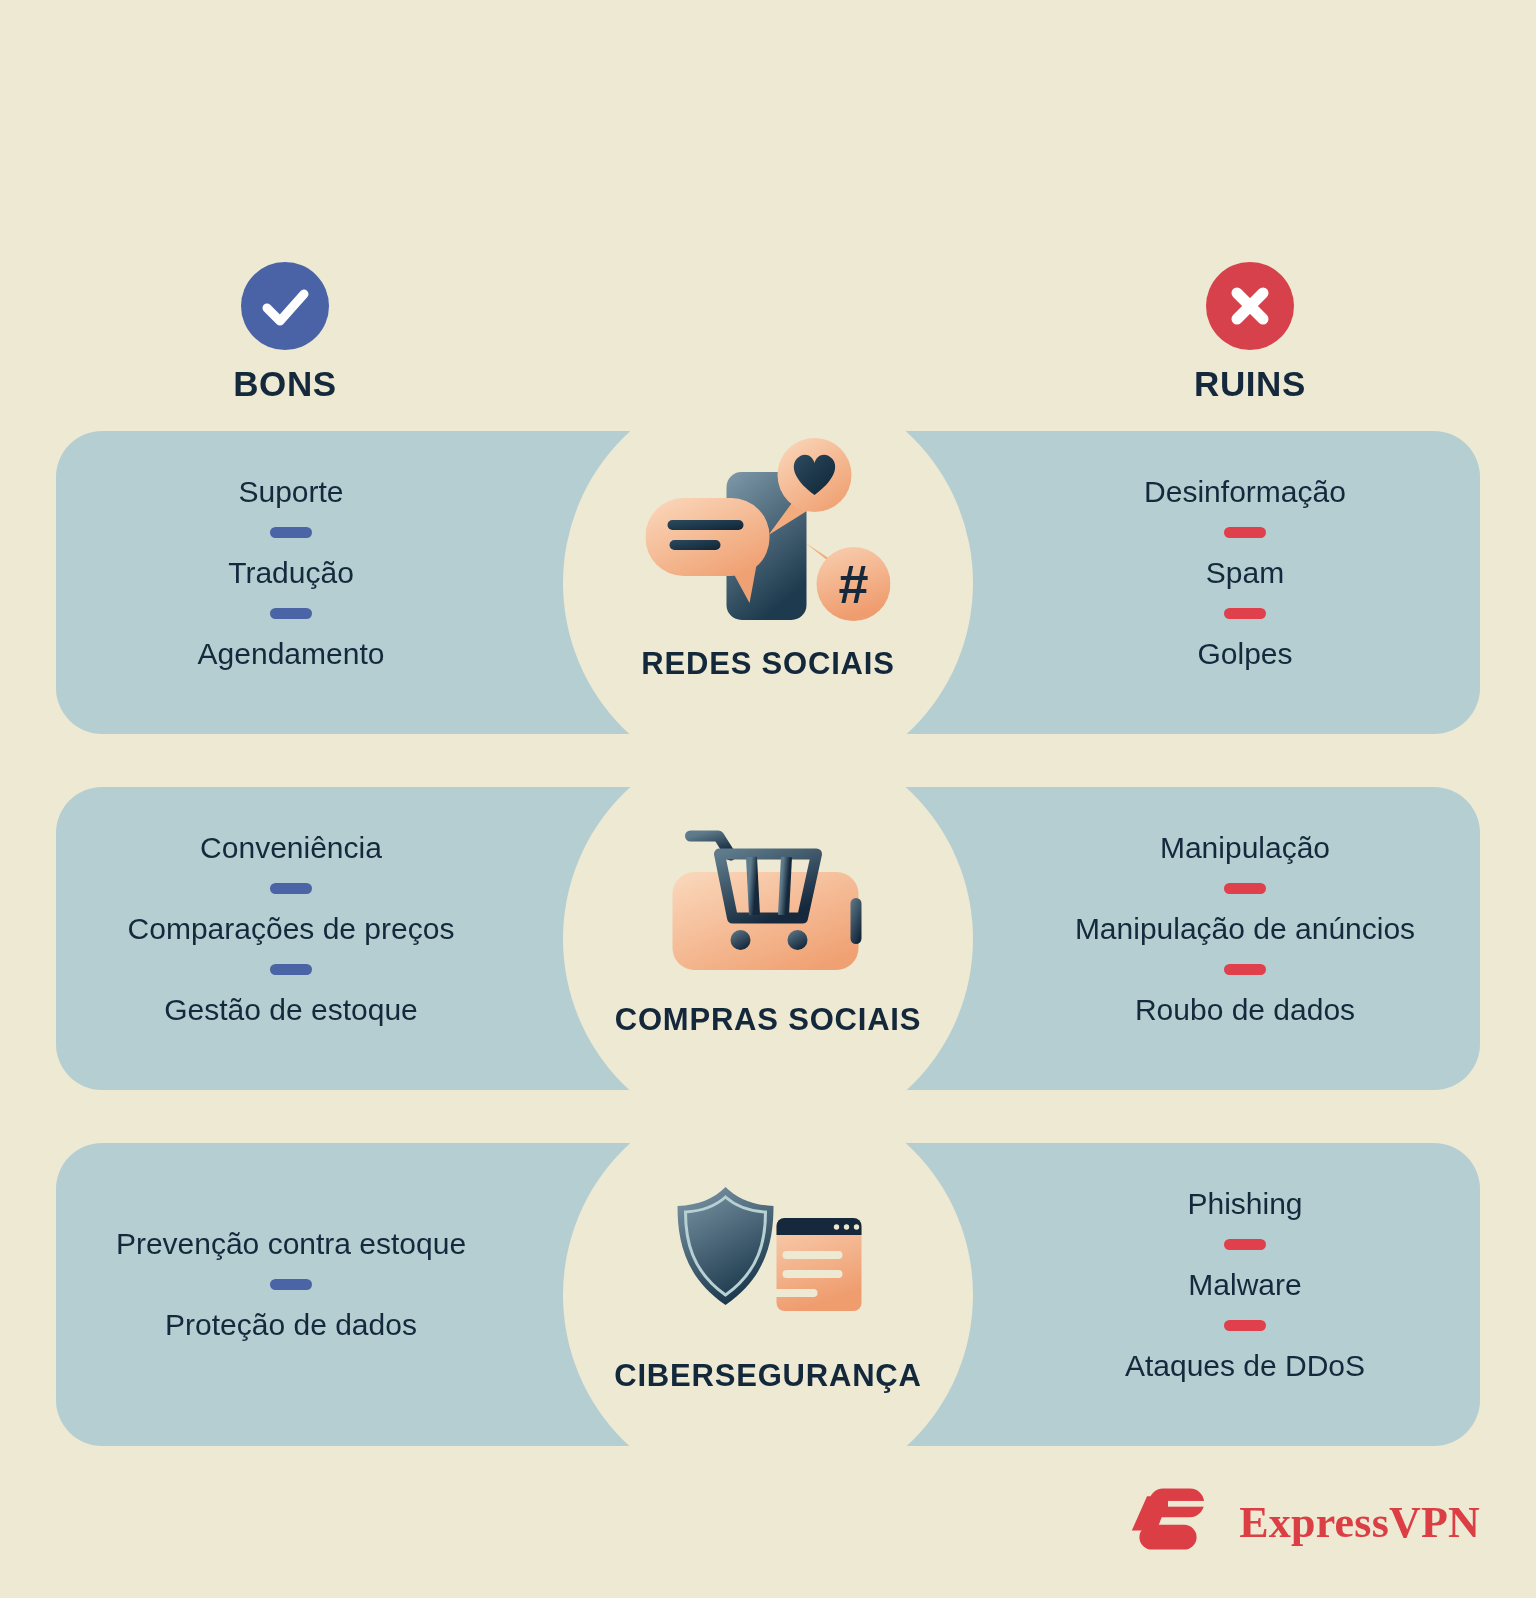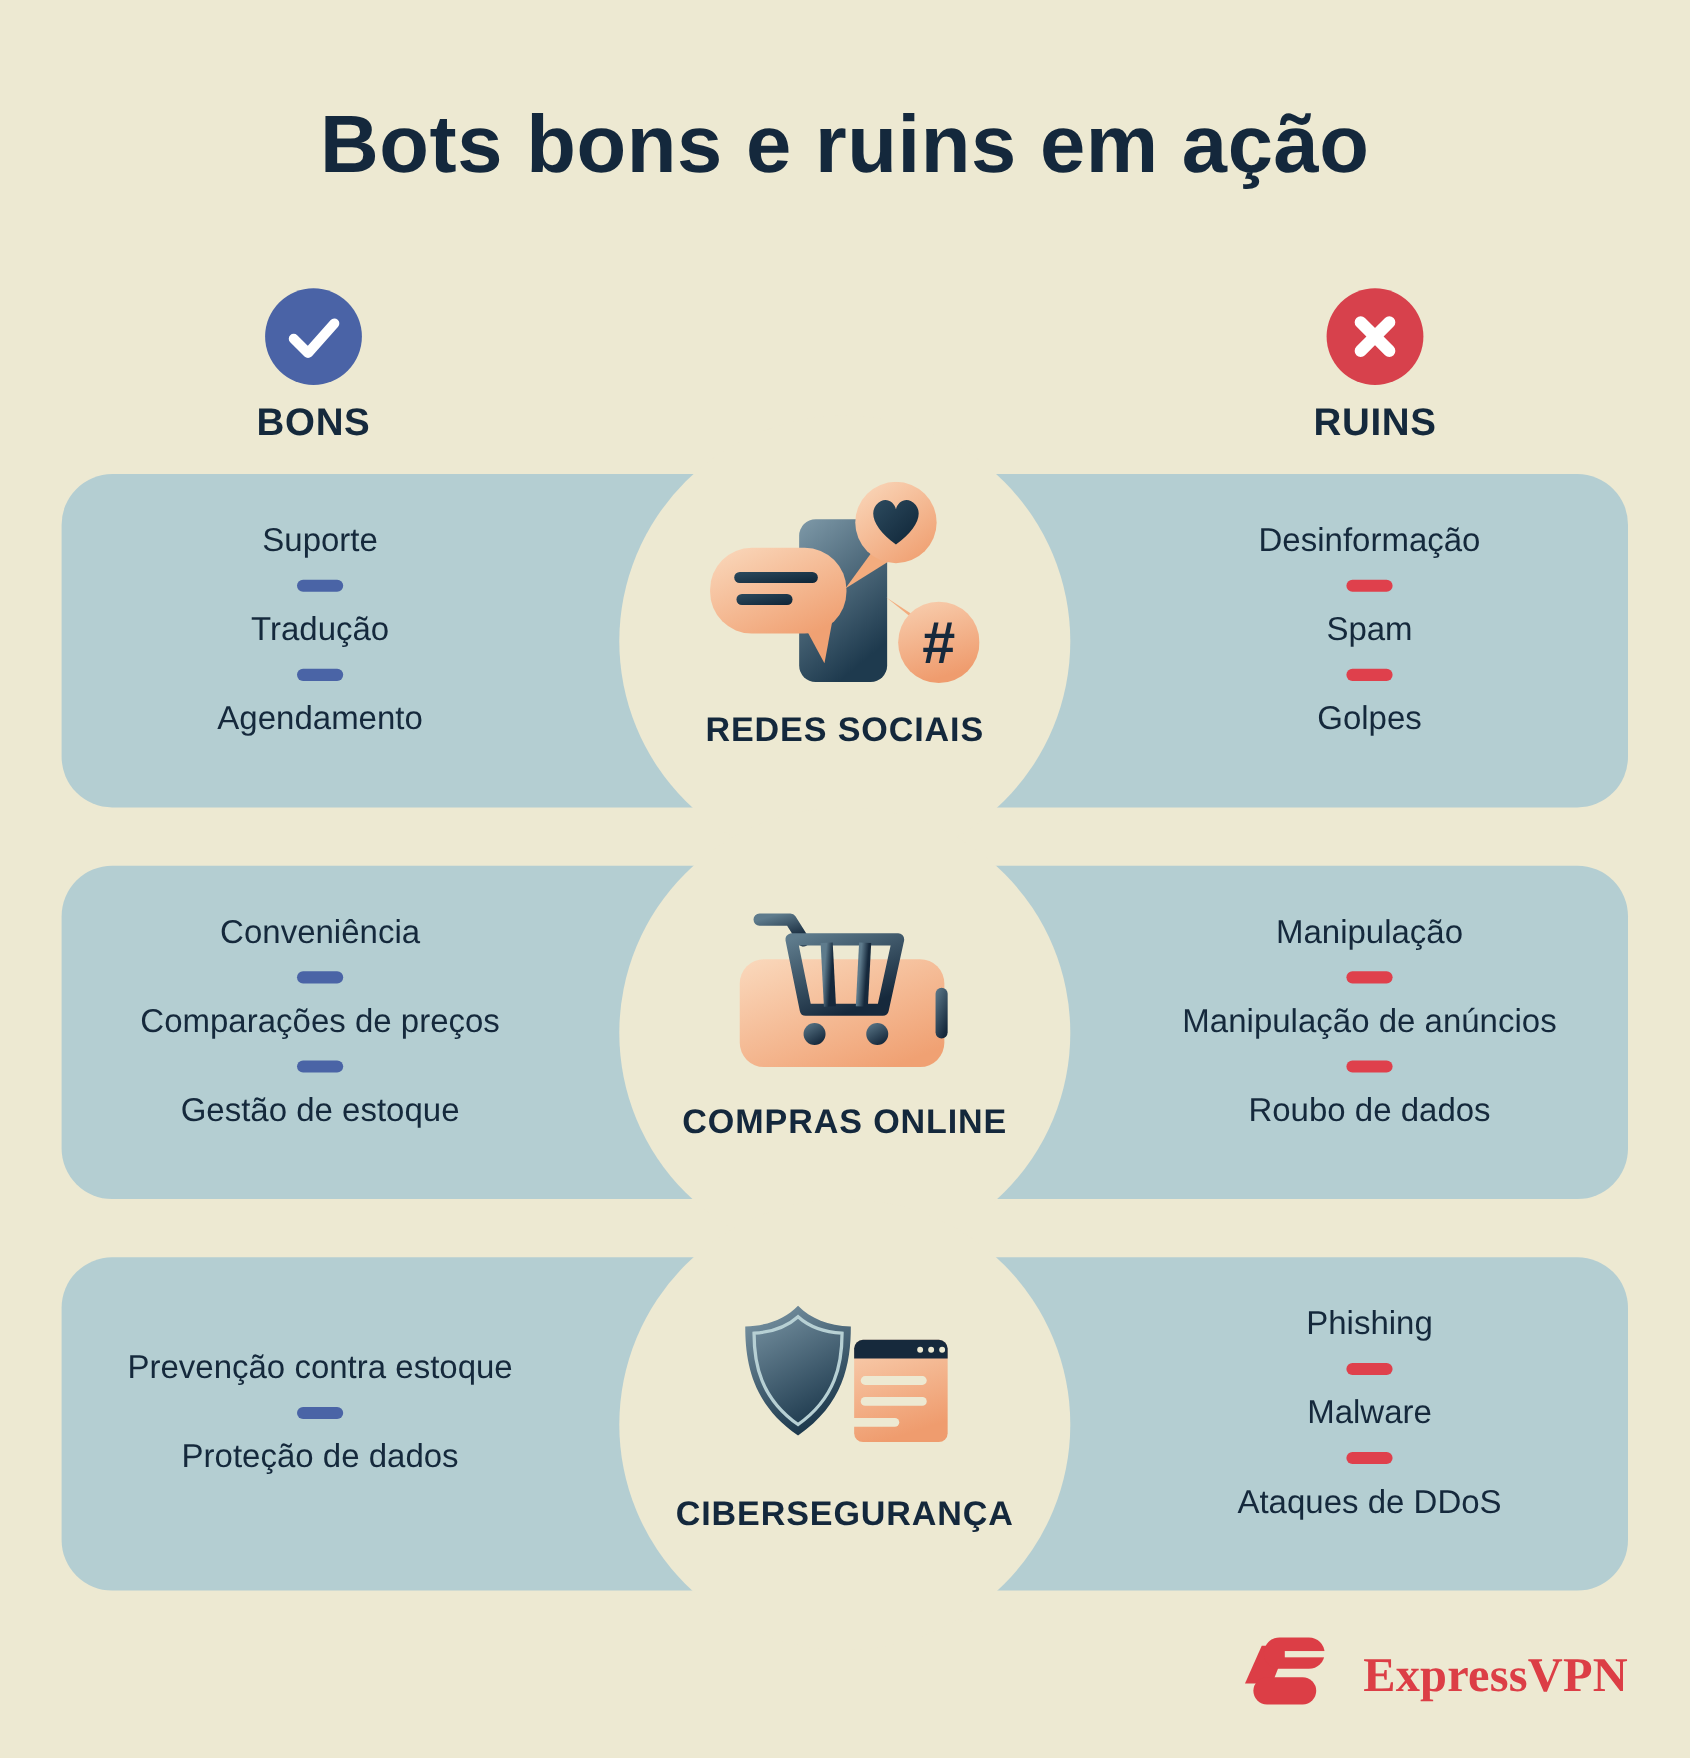--- a/index.html
+++ b/index.html
@@ -83,21 +83,20 @@
     font-size:44px;font-weight:700;color:#DC3E46;
     letter-spacing:0.2px;
     margin-left:16px;
   }
 </style>
 </head>
 <body>
 
 <div class="stage">
 
-  <div class="title">Bots bons e ruins em ação</div>
 
   <div class="col-header good">
     <div class="badge good">
       <svg width="88" height="88" viewBox="0 0 88 88" aria-hidden="true">
         <polyline points="26,46 39,59 63,32" fill="none" stroke="#FFFFFF" stroke-width="9" stroke-linecap="round" stroke-linejoin="round"></polyline>
       </svg>
     </div>
     <div class="hlbl">BONS</div>
   </div>
 
@@ -198,21 +197,21 @@
           <rect x="180" y="68" width="11" height="46" rx="5.5" fill="url(#gSlate2)"></rect>
 
           <path d="M20 6 H48 L60 25" fill="none" stroke="url(#gSlate2)" stroke-width="11" stroke-linecap="round" stroke-linejoin="round"></path>
           <path d="M49 24 H146 L132 88 H62 Z" fill="none" stroke="url(#gSlate2)" stroke-width="11" stroke-linecap="round" stroke-linejoin="round"></path>
           <line x1="81" y1="27" x2="84" y2="85" stroke="url(#gSlate2)" stroke-width="11"></line>
           <line x1="116" y1="27" x2="113" y2="85" stroke="url(#gSlate2)" stroke-width="11"></line>
           <circle cx="70" cy="110" r="10" fill="url(#gSlate2)"></circle>
           <circle cx="127" cy="110" r="10" fill="url(#gSlate2)"></circle>
         </svg>
       </div>
-      <div class="cat-label">COMPRAS ONLINE</div>
+      <div class="cat-label">COMPRAS SOCIAIS</div>
     </div>
   </div>
 
   <div class="row r3">
     <div class="items good">
       <div class="item">Prevenção contra estoque</div>
       <div class="pill good"></div>
       <div class="item">Proteção de dados</div>
     </div>
     <div class="items bad">

